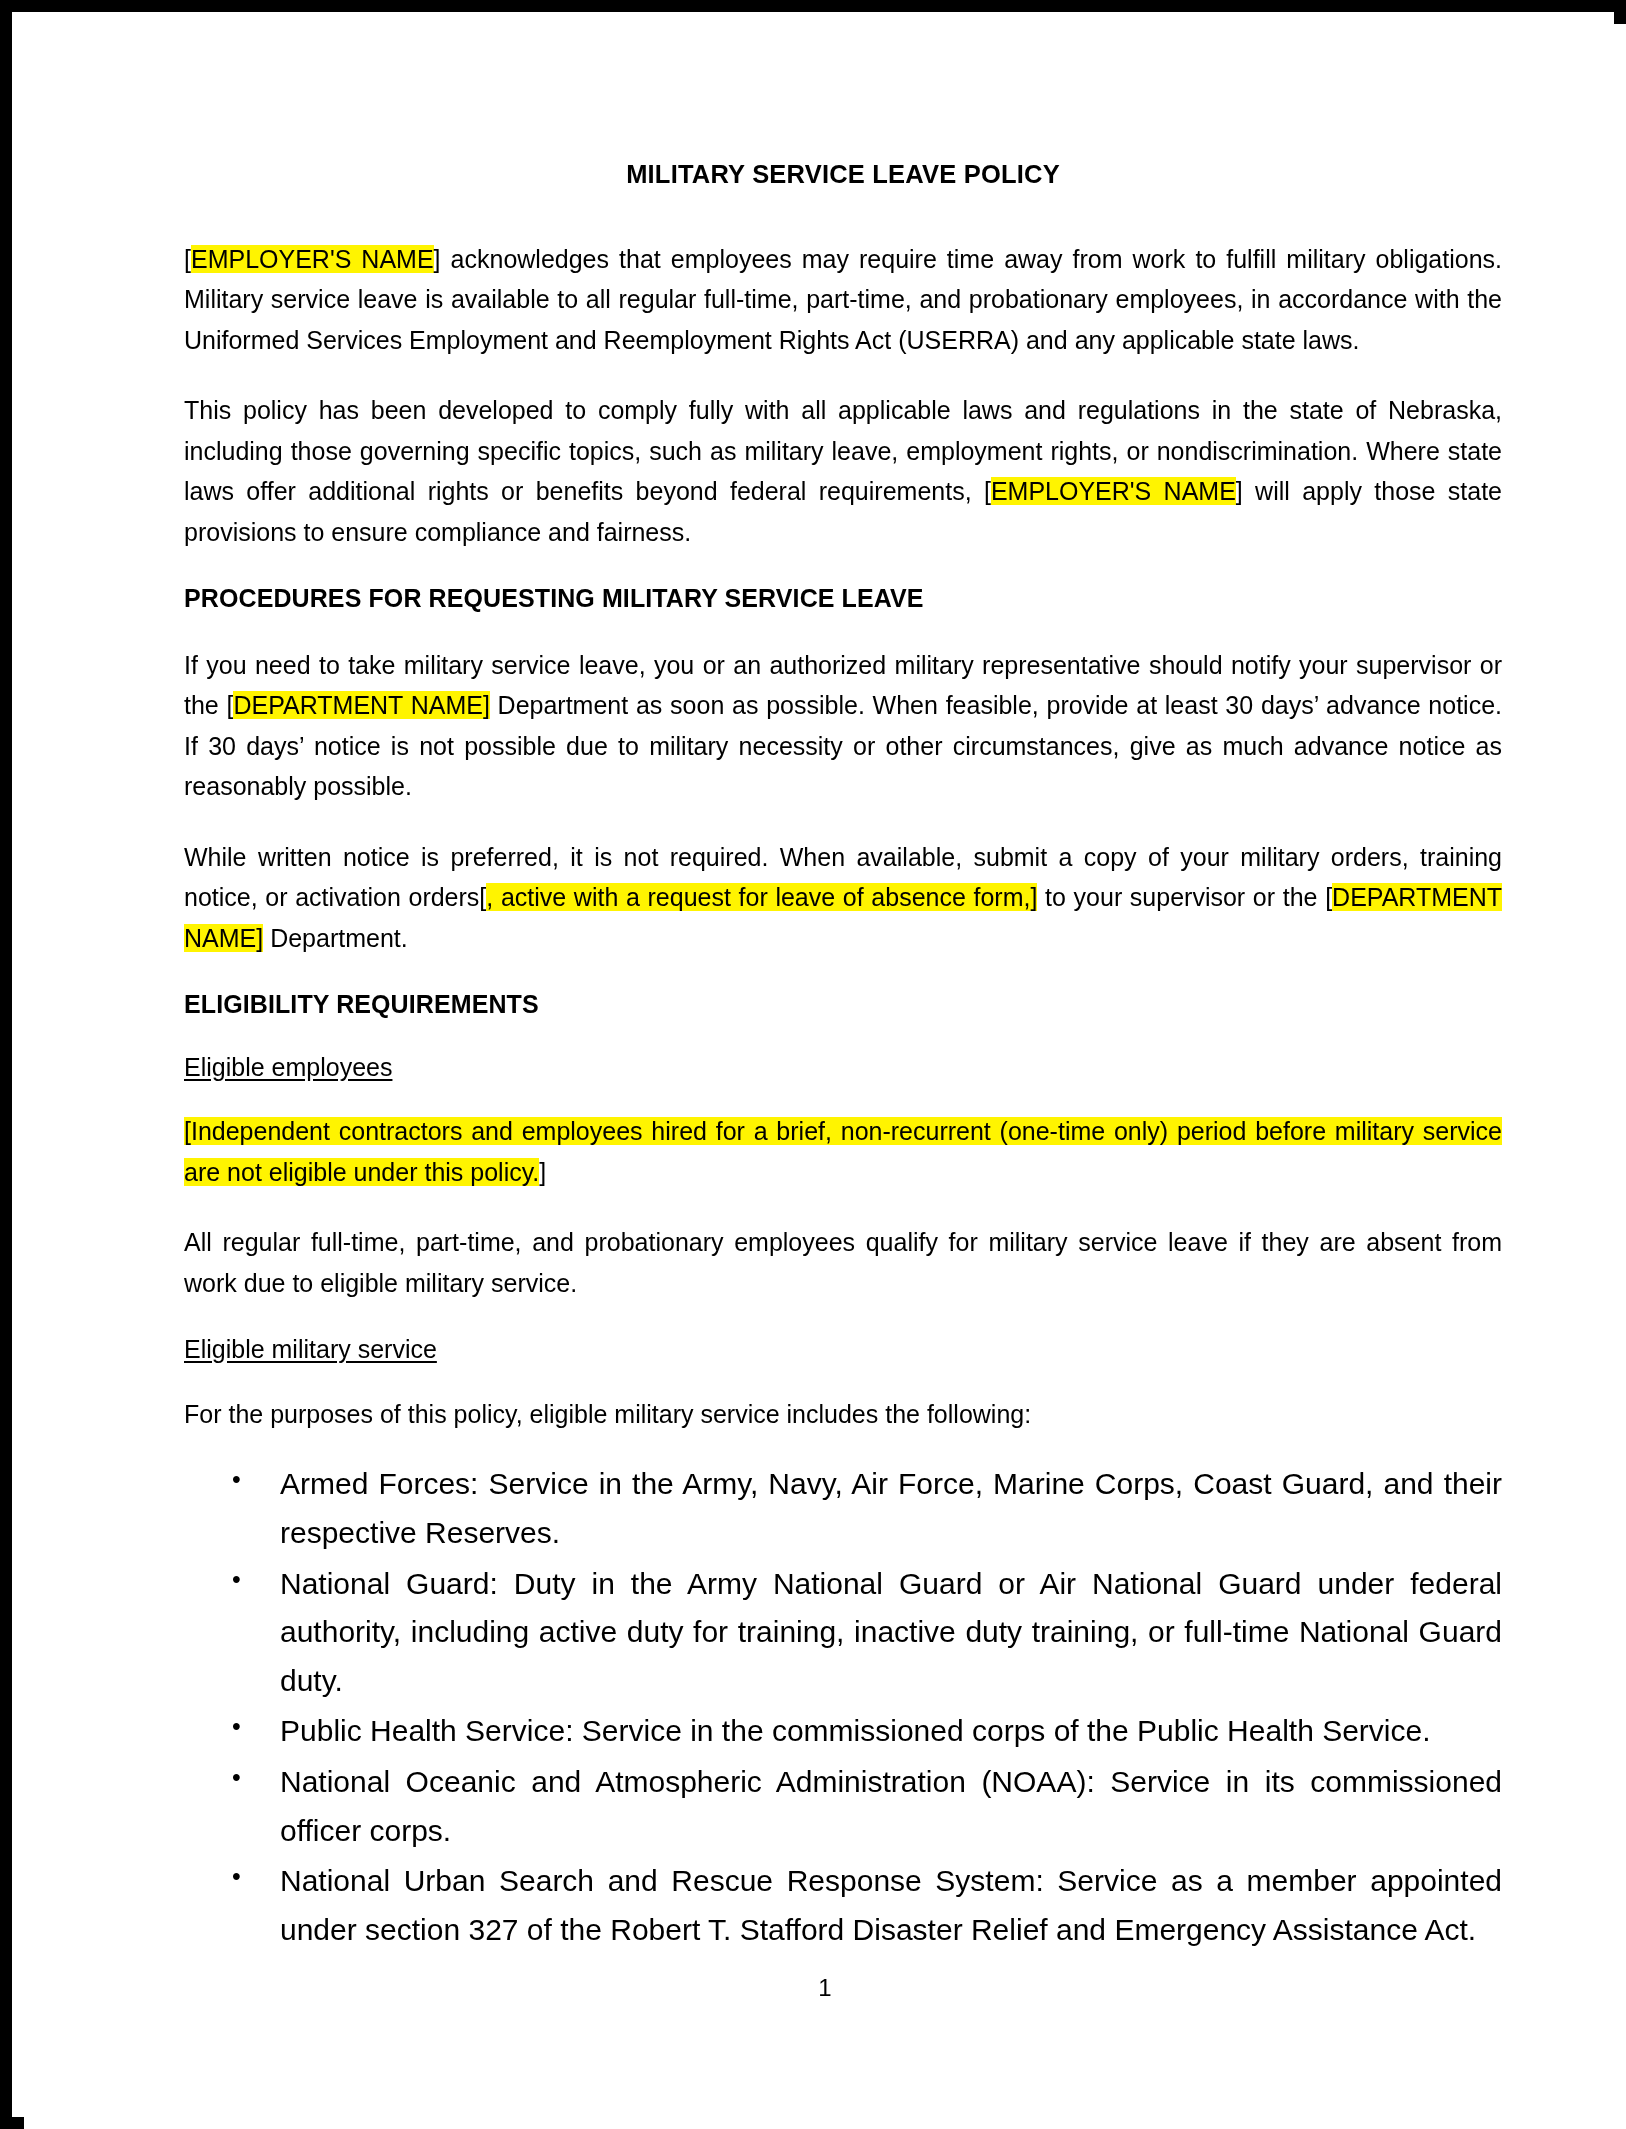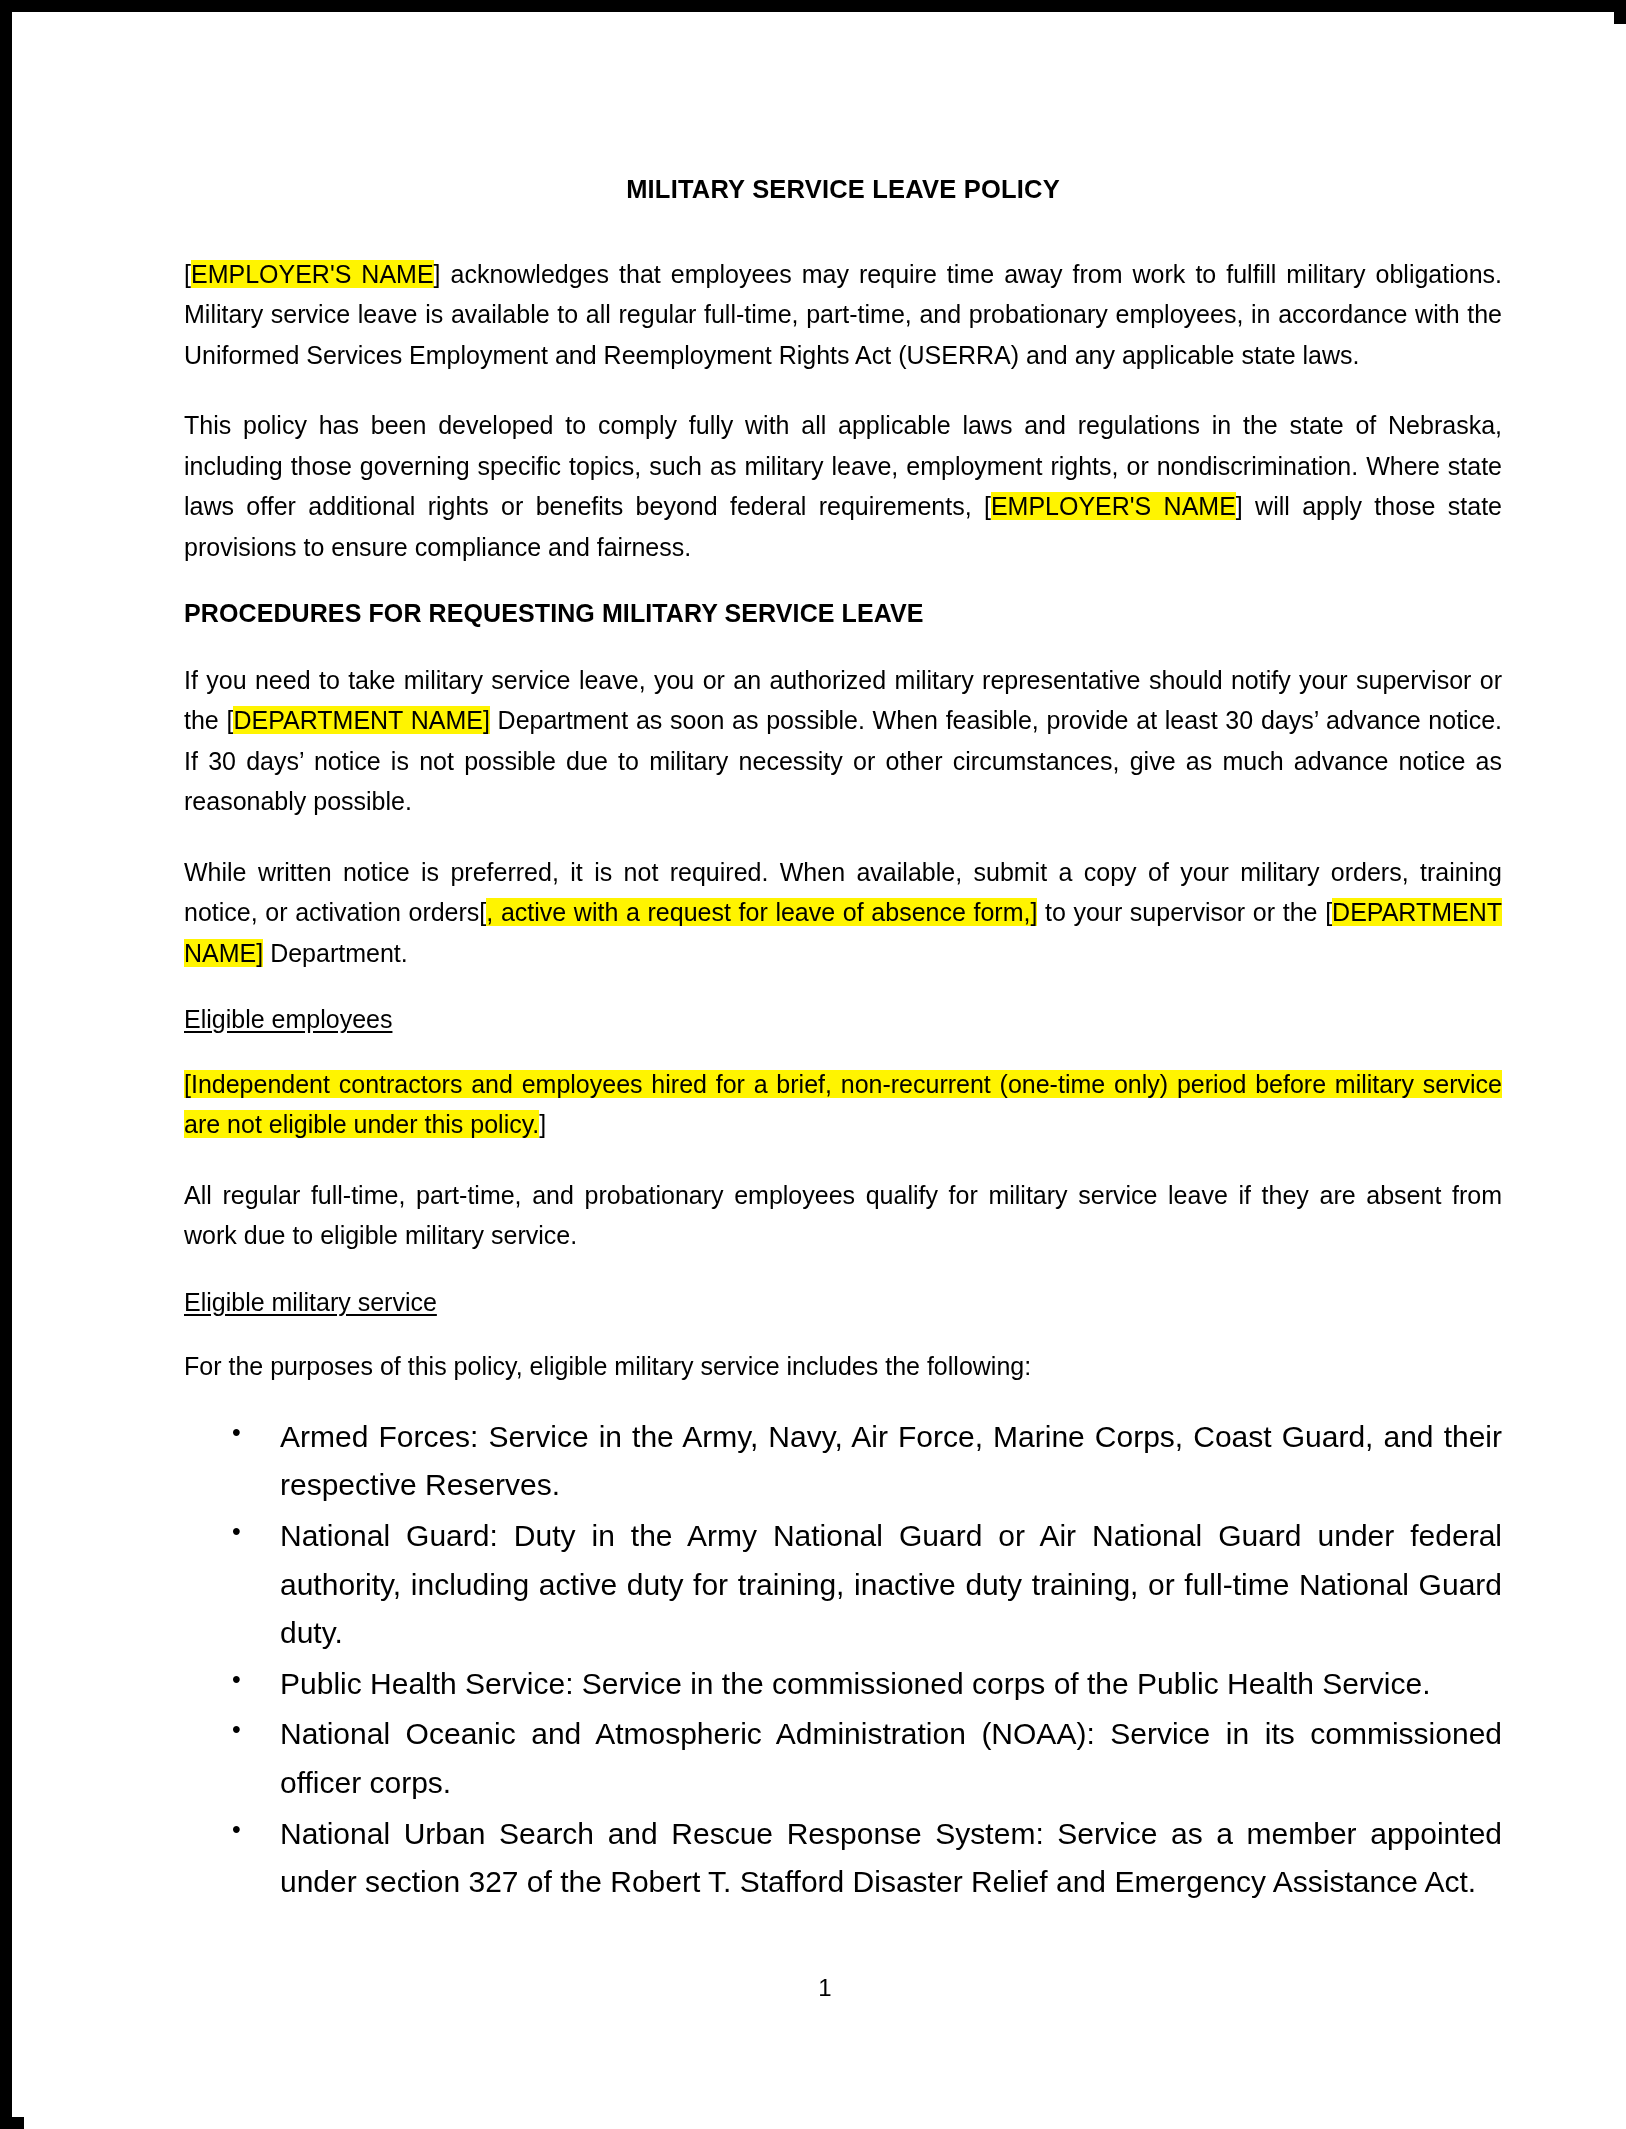--- a/index.html
+++ b/index.html
@@ -32,21 +32,21 @@
     top: 12px;
     width: 1602px;
     height: 2105px;
     background: #ffffff;
     box-sizing: border-box;
   }
 
   #doc-body {
     position: absolute;
     left: 160px;
-    top: 150px;
+    top: 135px;
     width: 1318px;
   }
 
   .doc-title {
     text-align: center;
     font-weight: bold;
     font-size: 25.5px;
     letter-spacing: 0.2px;
     color: #000000;
     margin: 0 0 48px 0;
@@ -138,20 +138,21 @@
       <p class="body-text"><span>[</span><span class="hl">EMPLOYER'S NAME</span><span>] acknowledges that employees may require time away from work to fulfill military obligations. Military service leave is available to all regular full-time, part-time, and probationary employees, in accordance with the Uniformed Services Employment and Reemployment Rights Act (USERRA) and any applicable state laws.</span></p>
 
       <p class="body-text"><span>This policy has been developed to comply fully with all applicable laws and regulations in the state of Nebraska, including those governing specific topics, such as military leave, employment rights, or nondiscrimination. Where state laws offer additional rights or benefits beyond federal requirements, [</span><span class="hl">EMPLOYER'S NAME</span><span>] will apply those state provisions to ensure compliance and fairness.</span></p>
 
       <div class="section-heading">PROCEDURES FOR REQUESTING MILITARY SERVICE LEAVE</div>
 
       <p class="body-text"><span>If you need to take military service leave, you or an authorized military representative should notify your supervisor or the [</span><span class="hl">DEPARTMENT NAME]</span><span> Department as soon as possible. When feasible, provide at least 30 days’ advance notice. If 30 days’ notice is not possible due to military necessity or other circumstances, give as much advance notice as reasonably possible.</span></p>
 
       <p class="body-text"><span>While written notice is preferred, it is not required. When available, submit a copy of your military orders, training notice, or activation orders[</span><span class="hl">, active with a request for leave of absence form,]</span><span> to your supervisor or the [</span><span class="hl">DEPARTMENT NAME]</span><span> Department.</span></p>
 
+      <div class="section-heading">ELIGIBILITY REQUIREMENTS</div>
 
       <div class="sub-heading">Eligible employees</div>
 
       <p class="body-text"><span class="hl">[Independent contractors and employees hired for a brief, non-recurrent (one-time only) period before military service are not eligible under this policy.</span><span>]</span></p>
 
       <p class="body-text">All regular full-time, part-time, and probationary employees qualify for military service leave if they are absent from work due to eligible military service.</p>
 
       <div class="sub-heading">Eligible military service</div>
 
       <p class="body-text tight-bottom">For the purposes of this policy, eligible military service includes the following:</p>

